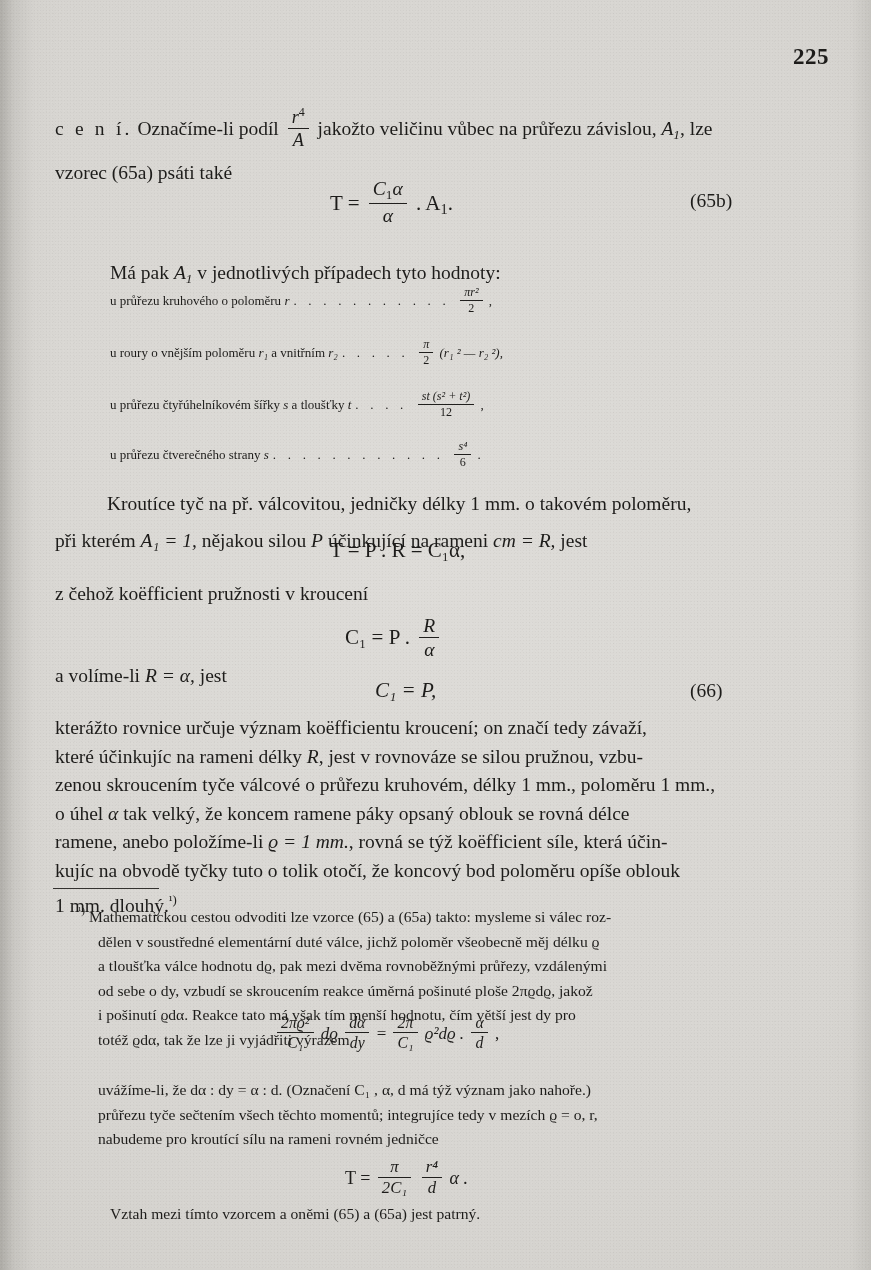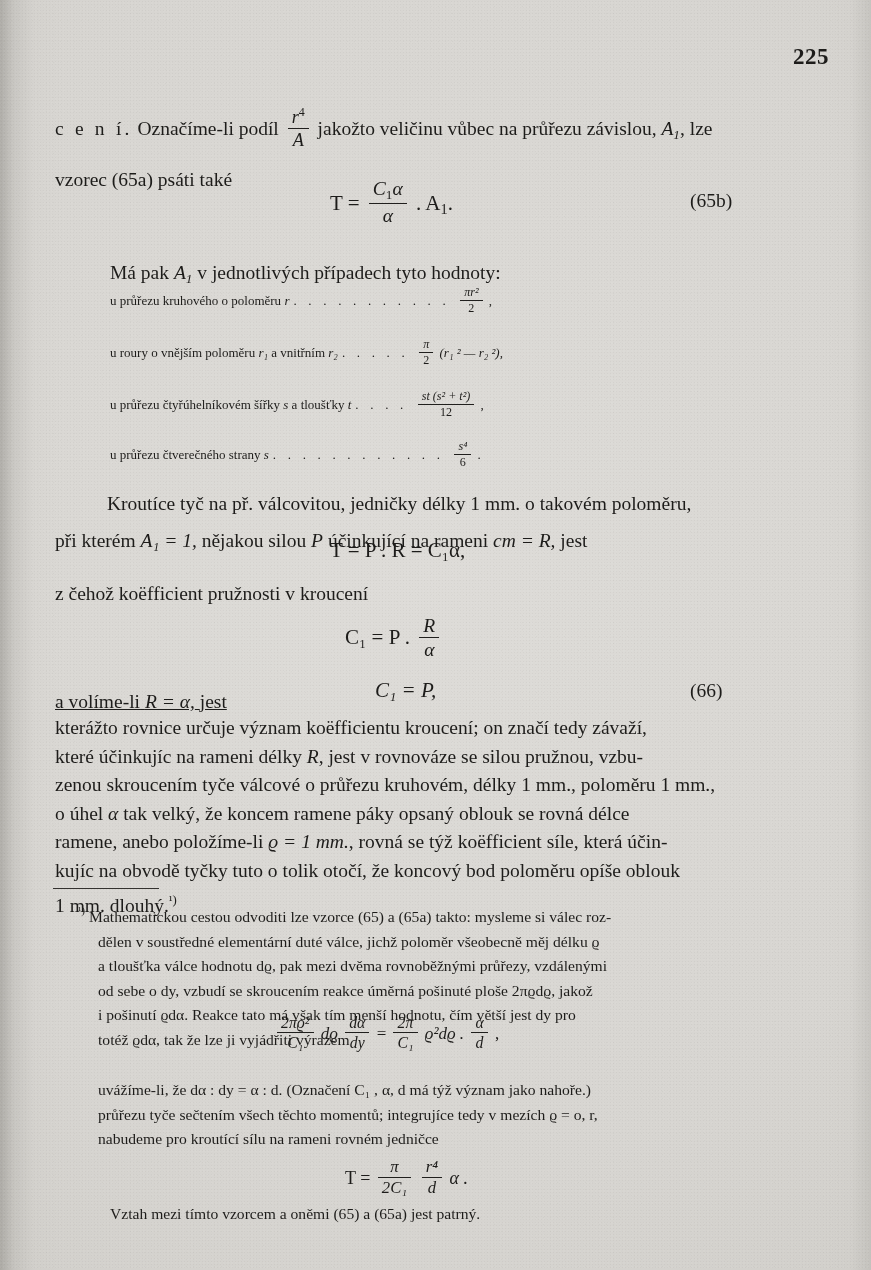--- a/index.html
+++ b/index.html
@@ -78,21 +78,21 @@
 
   <div class="blk body" style="left:55px;top:106px;width:762px;">
     <span class="sp">c e n í.</span>
     <span>Označíme-li podíl</span>
     <span class="frac">
       <span class="num"><i>r</i><span class="sup">4</span></span>
       <span class="den"><i>A</i></span>
     </span>
     <span>jakožto veličinu vůbec na průřezu závislou,</span>
     <i><span>A</span><span class="sub">1</span></i><span>, lze</span>
-    <div style="margin-top:8px">vzorec (65a) psáti také</div>
+    <div style="margin-top:1px">vzorec (65a) psáti také</div>
   </div>
 
   <div class="eq" style="left:330px;top:178px;">
     <span>T =</span>
     <span class="frac">
       <span class="num"><i>C</i><span class="sub">1</span><i>α</i></span>
       <span class="den"><i>α</i></span>
     </span>
     <span><span>. A</span><span class="sub">1</span><span>.</span></span>
   </div>
@@ -166,21 +166,21 @@
   <div class="blk body" style="left:55px;top:575px;">z čehož koëfficient pružnosti v kroucení</div>
 
   <div class="eq" style="left:345px;top:615px;">
     <span>C₁ = P .</span>
     <span class="frac">
       <span class="num"><i>R</i></span>
       <span class="den"><i>α</i></span>
     </span>
   </div>
 
-  <div class="blk body" style="left:55px;top:683px;text-decoration:underline;">
+  <div class="blk body" style="left:55px;top:657px;">
     <span>a volíme-li</span>
     <i>R = α,</i>
     <span>jest</span>
   </div>
 
   <div class="eq" style="left:375px;top:678px;font-style:italic;">C₁ = P,</div>
   <div class="eqno" style="left:690px;top:680px;">(66)</div>
 
   <div class="blk body" style="left:55px;top:714px;width:766px;line-height:28.6px;font-size:19.5px;">
     <div>kterážto rovnice určuje význam koëfficientu kroucení; on značí tedy závaží,</div>

